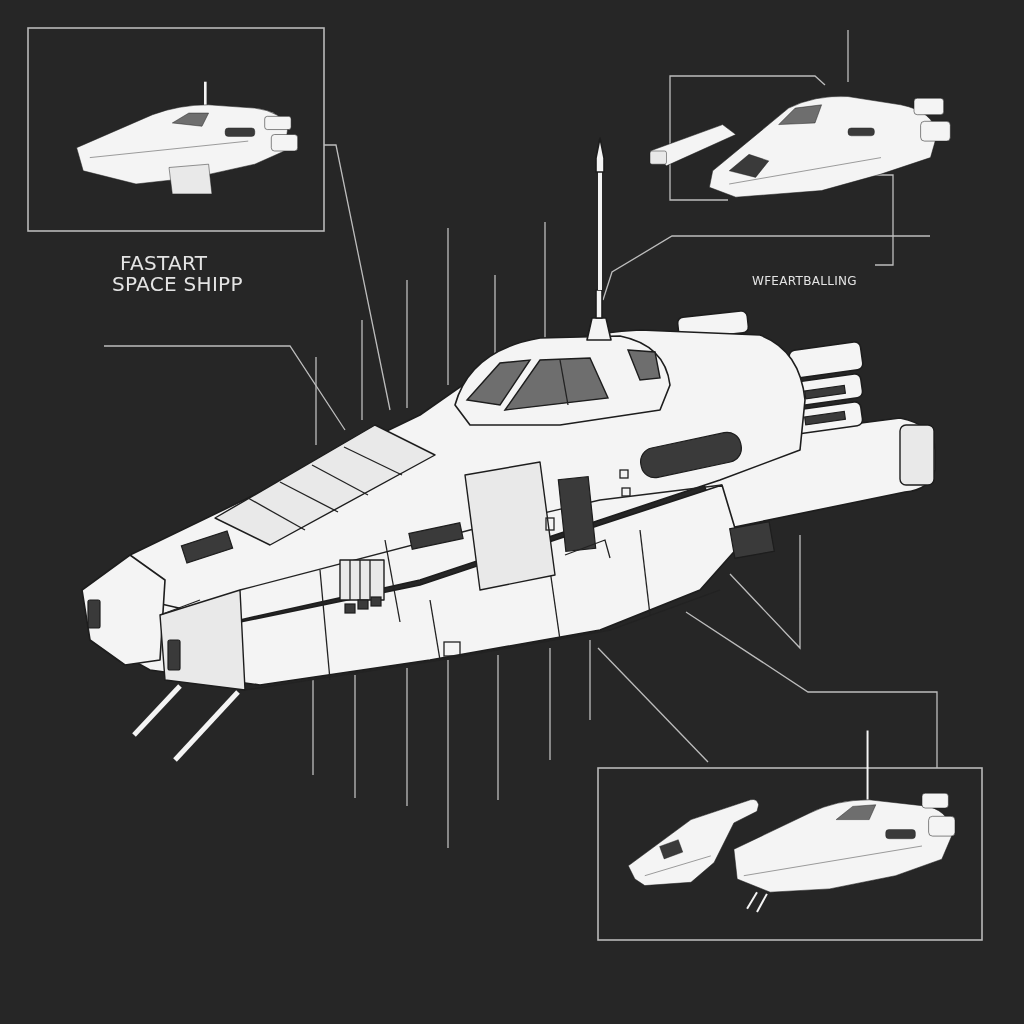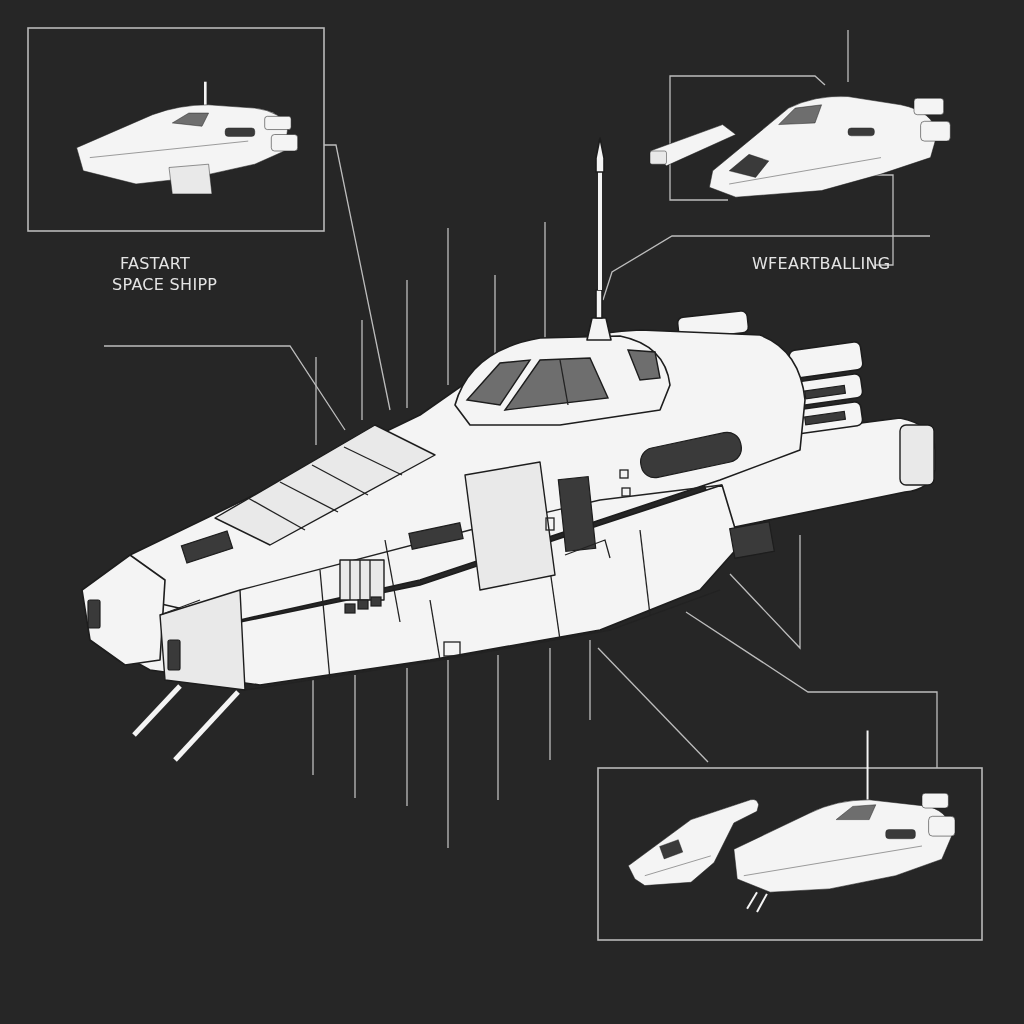--- a/index.html
+++ b/index.html
@@ -7,24 +7,24 @@
     width: 1024px; height: 1024px; overflow: hidden;
     background: #262626;
     font-family: "Liberation Sans", sans-serif;
     position: relative;
   }
   #canvas { position: absolute; left: 0; top: 0; width: 1024px; height: 1024px; }
   .label {
     position: absolute; color: #e4e4e4; letter-spacing: 0.3px;
     font-family: "DejaVu Sans", sans-serif; text-transform: uppercase;
   }
-  #title-label { left: 112px; top: 253px; font-size: 16px; line-height: 21px; }
+  #title-label { left: 112px; top: 253px; font-size: 20px; line-height: 21px; }
   #title-label span { display: block; }
   #title-label .l1 { padding-left: 8px; }
-  #callout-label { left: 752px; top: 254px; font-size: 16px; }
+  #callout-label { left: 752px; top: 274px; font-size: 12px; }
   .leader { stroke: #bdbdbd; stroke-width: 1.3; fill: none; }
   .frame { stroke: #b9b9b9; stroke-width: 1.6; fill: none; }
   .hull { fill: #f4f4f4; stroke: #1d1d1d; stroke-width: 1.6; stroke-linejoin: round; }
   .hull2 { fill: #e9e9e9; stroke: #1d1d1d; stroke-width: 1.4; stroke-linejoin: round; }
   .ink { stroke: #222; stroke-width: 1.3; fill: none; }
   .glass { fill: #6e6e6e; stroke: #1d1d1d; stroke-width: 1.4; }
   .dark { fill: #3a3a3a; stroke: #1d1d1d; stroke-width: 1.2; }
 </style>
 </head>
 <body>

